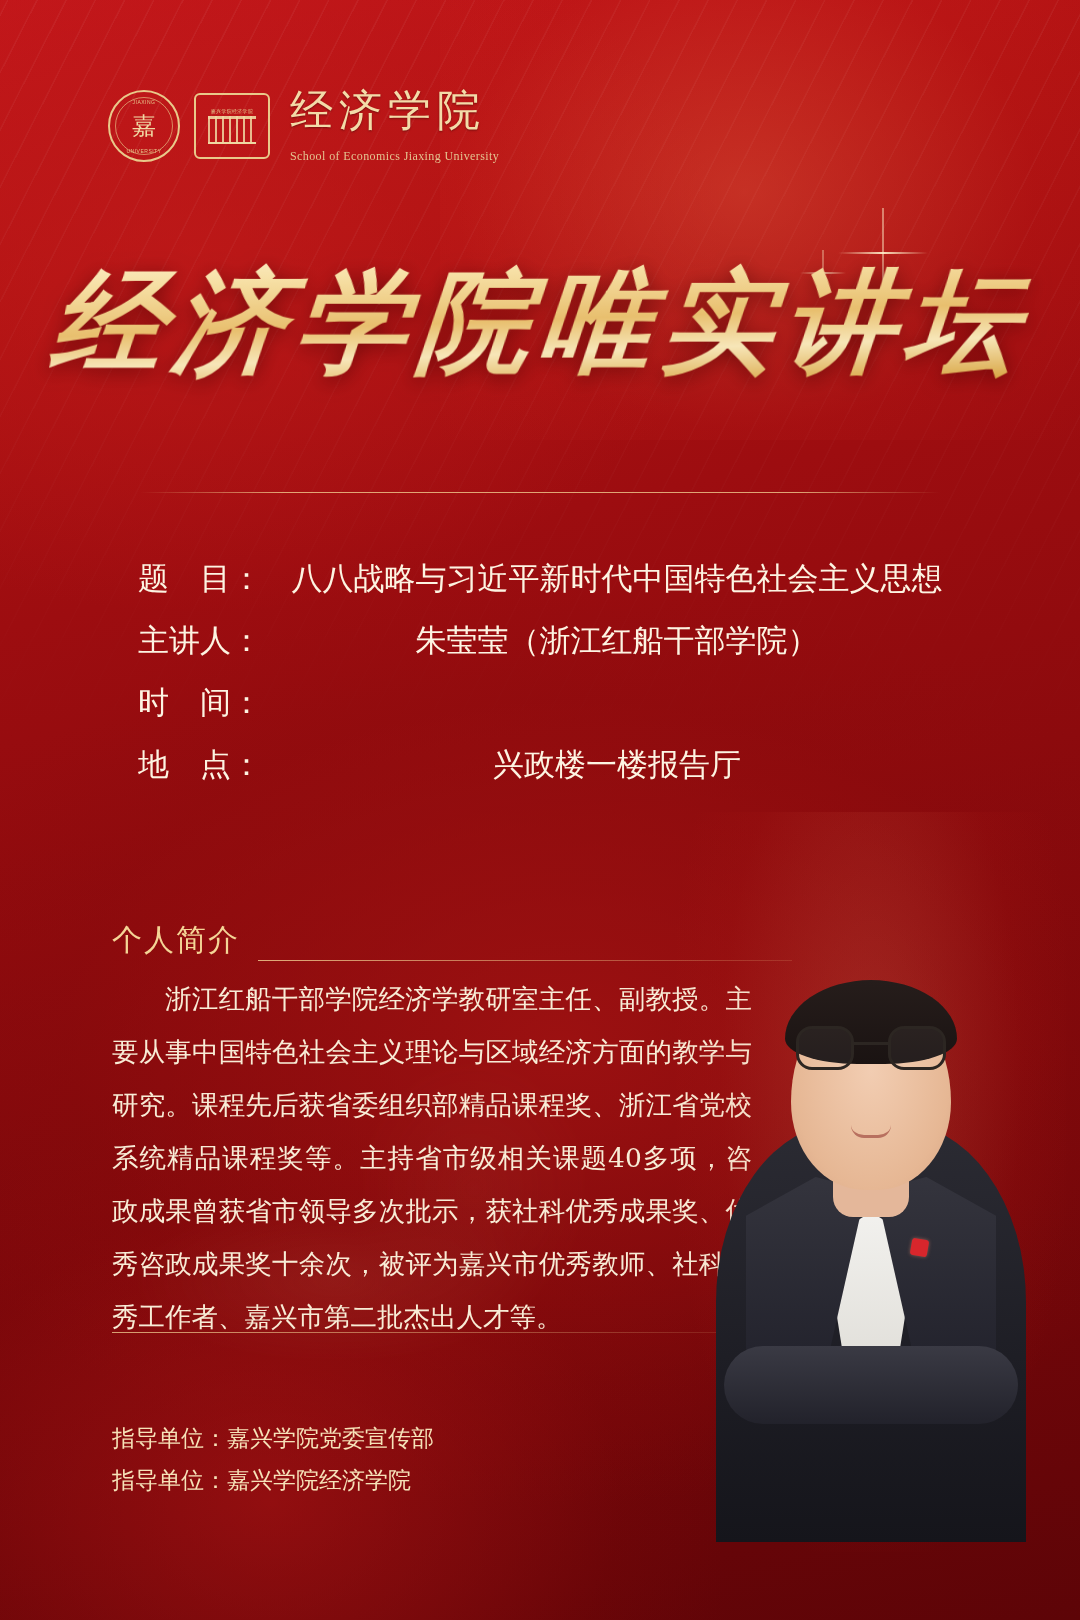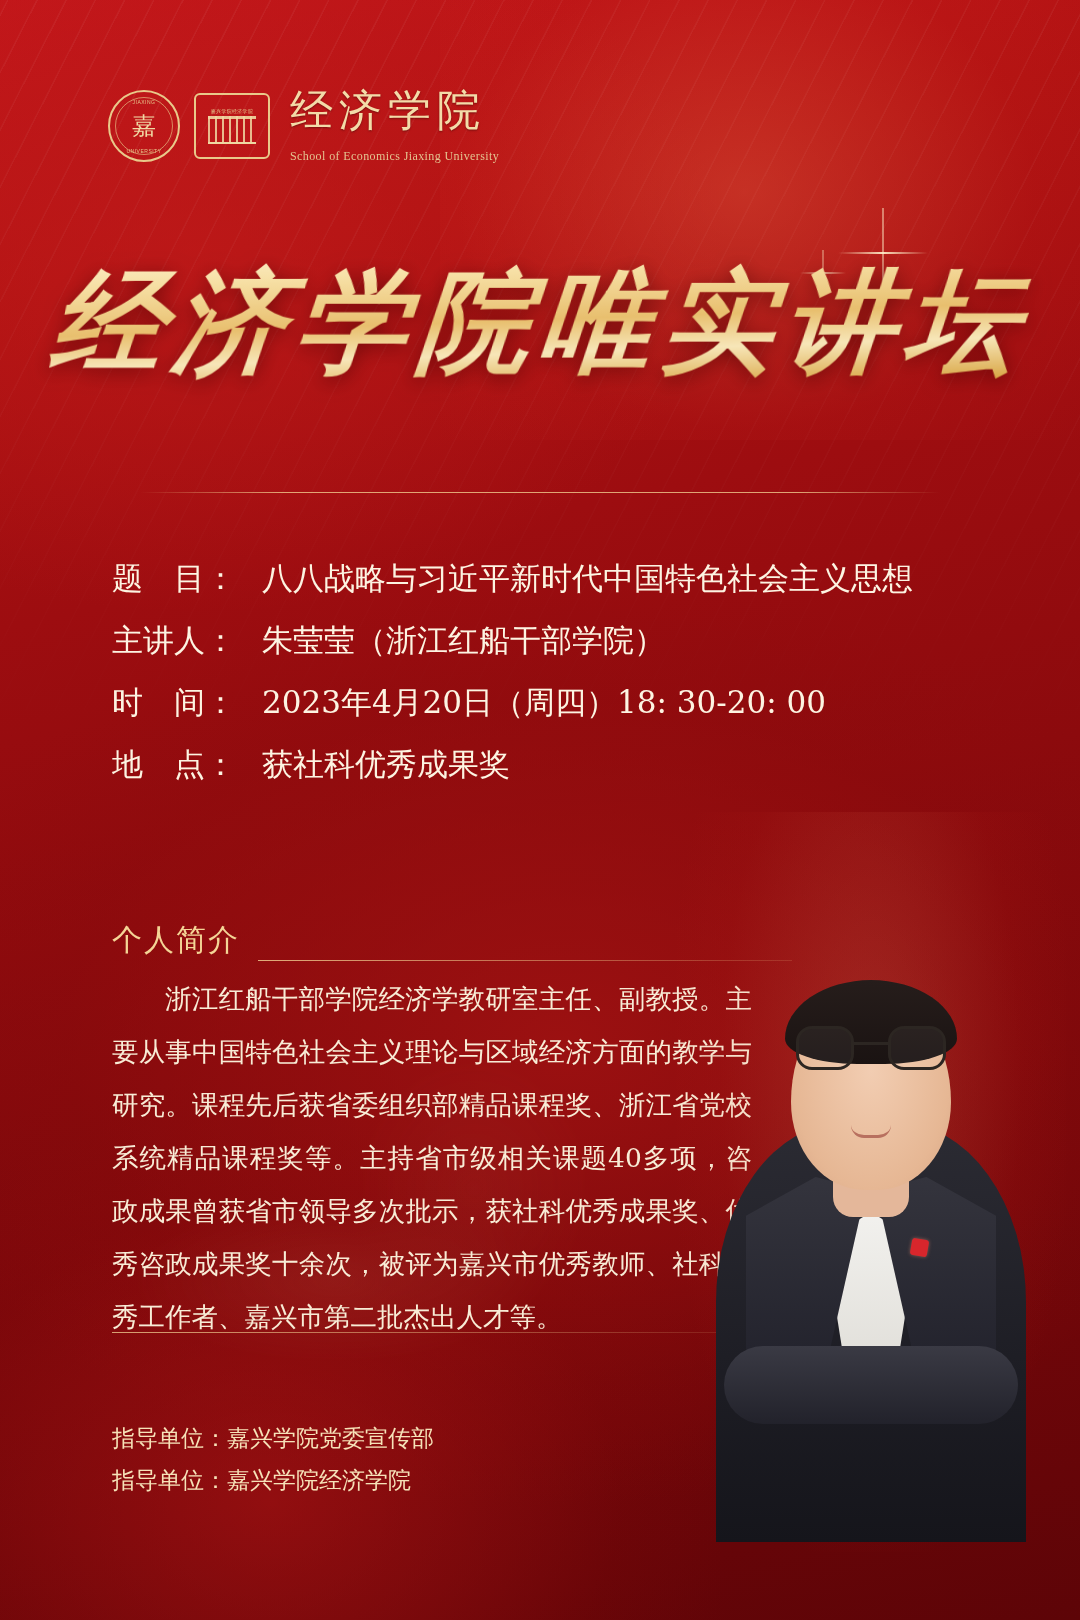--- a/index.html
+++ b/index.html
@@ -212,24 +212,26 @@
     display: flex;
     align-items: flex-start;
     font-size: 31px;
     line-height: 1.42;
     margin-bottom: 18px;
   }
   .info-label {
     flex: 0 0 150px;
     white-space: pre;
     color: #fdf4e2;
+    text-align: right;
   }
   .info-value {
     flex: 1;
     color: #fdf4e2;
+    text-align: center;
   }
   .info-value .line2 {
     display: block;
     margin-top: 10px;
   }
 
   
   .bio-head {
     position: absolute;
     left: 112px;
@@ -445,26 +447,25 @@
       </div>
     </div>
 
     <div class="info-row">
       <div class="info-label">主讲人：</div>
       <div class="info-value">朱莹莹（浙江红船干部学院）</div>
     </div>
 
     <div class="info-row">
       <div class="info-label">时　间：</div>
-      <div class="info-value">2023年4月20日（周四）18: 30-20: 00</div>
     </div>
 
     <div class="info-row">
       <div class="info-label">地　点：</div>
-      <div class="info-value">获社科优秀成果奖</div>
+      <div class="info-value">兴政楼一楼报告厅</div>
     </div>
 
   </div>
 
   <div class="bio-head">
     <div class="bio-title">个人简介</div>
     <div class="bio-rule"></div>
   </div>
   <div class="bio-body">浙江红船干部学院经济学教研室主任、副教授。主要从事中国特色社会主义理论与区域经济方面的教学与研究。课程先后获省委组织部精品课程奖、浙江省党校系统精品课程奖等。主持省市级相关课题40多项，咨政成果曾获省市领导多次批示，获社科优秀成果奖、优秀咨政成果奖十余次，被评为嘉兴市优秀教师、社科优秀工作者、嘉兴市第二批杰出人才等。</div>
   <div class="bio-rule-bottom"></div>

